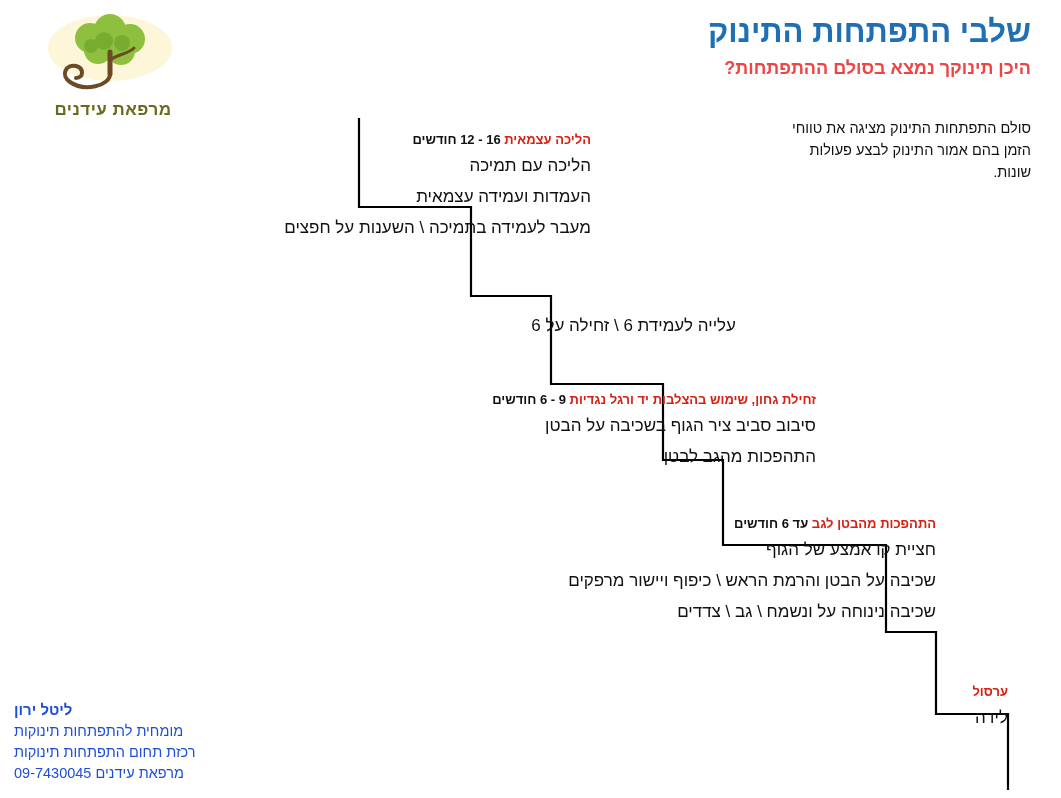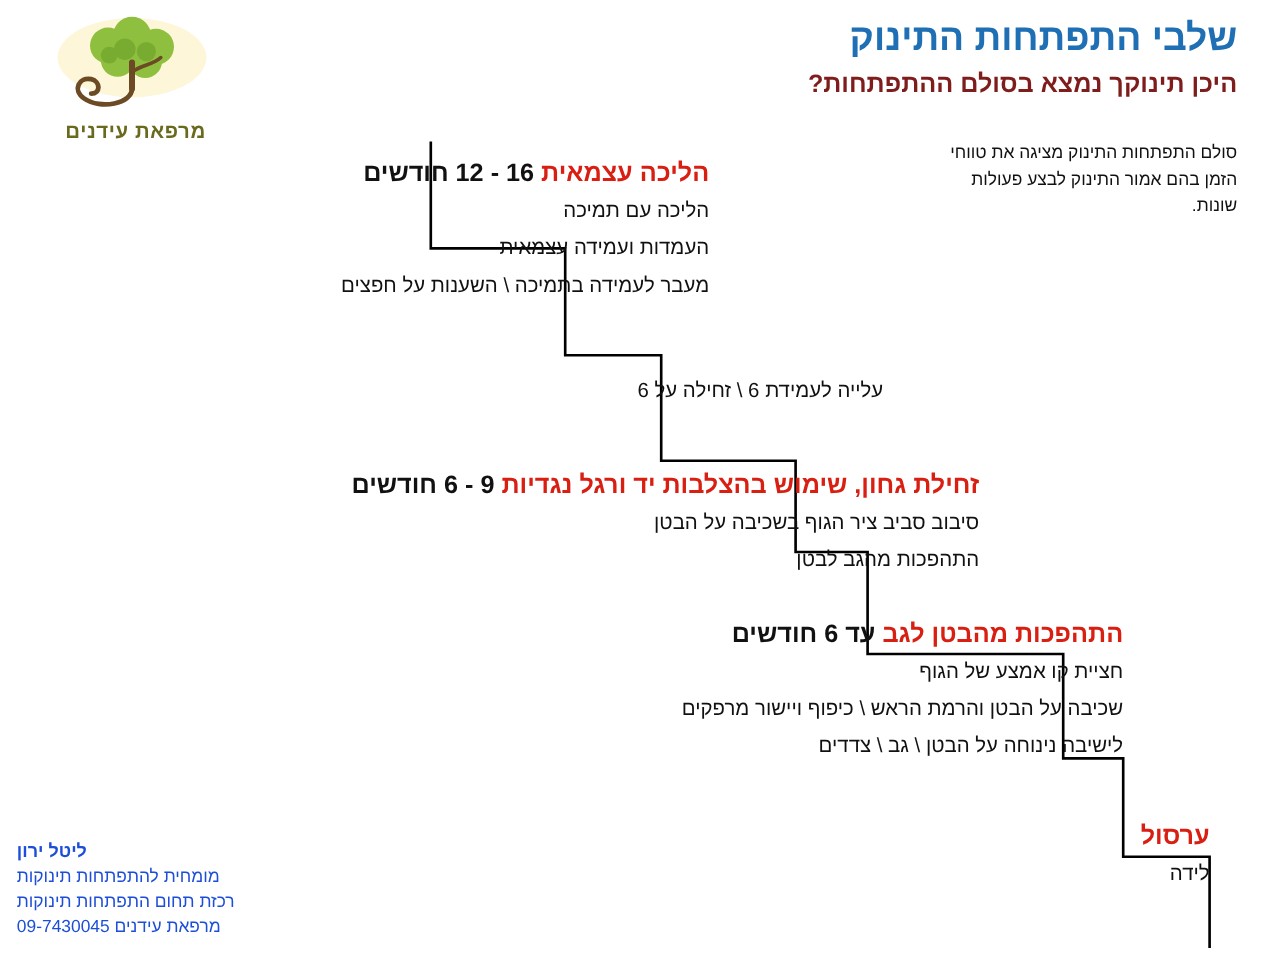--- a/index.html
+++ b/index.html
@@ -43,23 +43,23 @@
     width: 520px;
     text-align: right;
   }
   #header .title {
     font-size: 31px;
     font-weight: bold;
     color: #1f6fb5;
     line-height: 1.15;
   }
   #header .subtitle {
-    font-size: 21px;
-    font-weight: bold;
-    color: #7f1d1d;
+    font-size: 18px;
+    font-weight: bold;
+    color: #ef4444;
     margin-top: 8px;
     line-height: 1.2;
   }
 
   
   #intro {
     position: absolute;
     right: 30px;
     top: 118px;
     width: 240px;
@@ -78,21 +78,21 @@
     top: 0;
   }
 
   
   .step-block {
     position: absolute;
     text-align: right;
     direction: rtl;
   }
   .step-head {
-    font-size: 21px;
+    font-size: 13px;
     font-weight: bold;
     color: #111111;
     line-height: 1.25;
     white-space: nowrap;
   }
   .step-head .hl {
     color: #d81f12;
   }
   .step-item {
     font-size: 17px;
@@ -181,21 +181,21 @@
   <div class="step-item">התהפכות מהגב לבטן</div>
 </div>
 
 <div class="step-block" style="right:125px; top:516px; width:560px;">
   <div class="step-head">
     <span class="hl">התהפכות מהבטן לגב</span>
     <span>עד 6</span><span> חודשים</span>
   </div>
   <div class="step-item">חציית קו אמצע של הגוף</div>
   <div class="step-item">שכיבה על הבטן והרמת הראש \ כיפוף ויישור מרפקים</div>
-  <div class="step-item">לישיבה נינוחה על הבטן \ גב \ צדדים</div>
+  <div class="step-item">שכיבה נינוחה על ונשמח \ גב \ צדדים</div>
 </div>
 
 <div class="step-block" style="right:53px; top:684px; width:330px;">
   <div class="step-head">
     <span class="hl">ערסול</span>
   </div>
   <div class="step-item">לידה</div>
 </div>
 
 <div id="footer">

